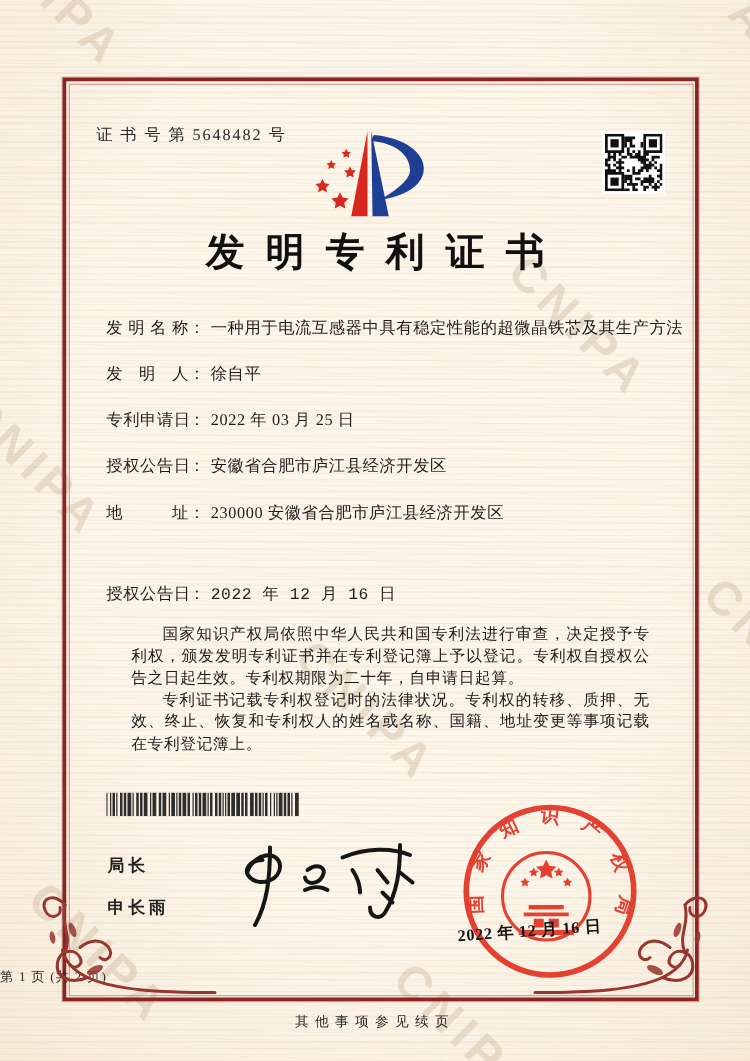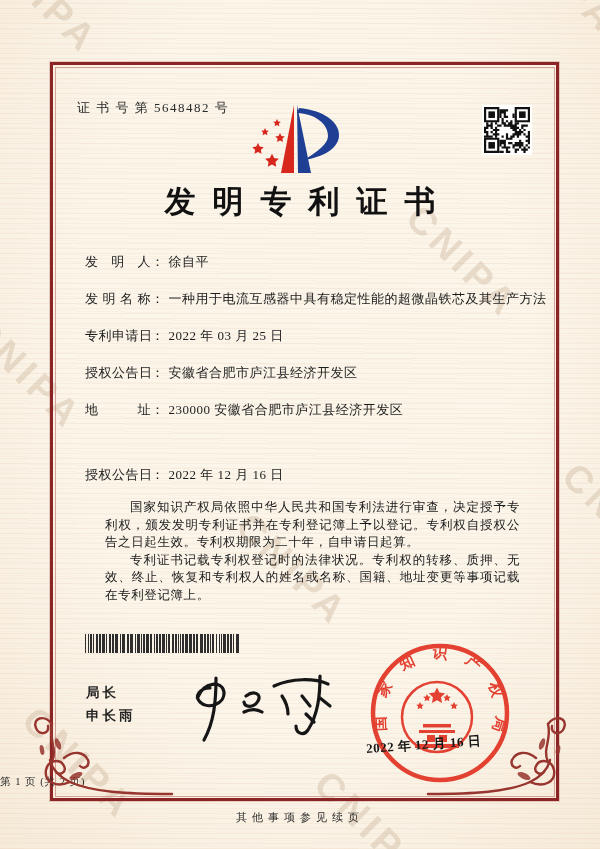--- a/index.html
+++ b/index.html
@@ -16,27 +16,27 @@
   .frame::after{content:"";position:absolute;inset:1.5px;border:1px solid rgba(201,143,134,.8);pointer-events:none;}
   .certno{position:absolute;left:77px;top:99px;font-size:13px;letter-spacing:1.5px;color:#2a2a2a;z-index:2;}
   .logo{position:absolute;left:225px;top:96px;width:150px;height:88px;z-index:2;}
   .qr{position:absolute;left:482px;top:105px;width:46px;height:46px;z-index:2;background:#fff;padding:2px;}
   .title{position:absolute;left:0;right:0;top:181px;margin:0;text-align:center;font-size:31px;font-weight:bold;
       color:#111;letter-spacing:17px;text-indent:17px;z-index:2;}
   .fields{position:absolute;left:85px;top:253px;right:80px;z-index:2;}
   .frow{height:37px;font-size:13px;color:#1d1d1d;letter-spacing:.5px;white-space:nowrap;}
   .flabel{display:inline-block;width:66px;text-align:justify;text-align-last:justify;vertical-align:top;}
   .colon{display:inline-block;margin-right:4px;}
-  .grant{position:absolute;left:85px;top:466px;right:60px;font-size:13px;color:#1d1d1d;letter-spacing:.5px;white-space:nowrap;z-index:2;}
+  .grant{position:absolute;left:85px;top:466px;right:60px;font-size:13px;color:#1d1d1d;letter-spacing:.5px;white-space:nowrap;z-index:2;font-family:Liberation Mono, monospace;}
   .grant-right{position:absolute;left:222px;top:0;}
   .paras{position:absolute;left:85px;right:80px;top:499px;z-index:2;margin-left:20px;}
   .paras p{margin:0;font-size:12.5px;line-height:17.6px;color:#1b1b1b;text-align:justify;text-indent:2em;letter-spacing:.6px;}
   .barcode{position:absolute;left:85px;top:634px;width:156px;height:19px;z-index:2;}
   .officer{position:absolute;left:86px;top:684px;z-index:2;font-size:13.5px;font-weight:600;color:#222;letter-spacing:3px;}
-  .officer div{margin-bottom:5px;}
+  .officer div{margin-bottom:15px;}
   .sig{position:absolute;left:170px;top:652px;width:180px;height:95px;z-index:3;}
   .seal{position:absolute;left:358px;top:640px;width:164px;height:150px;z-index:3;opacity:.93;}
   .seal-date{position:absolute;left:366px;top:734px;width:170px;font-size:13px;font-weight:bold;color:#151515;
       letter-spacing:.5px;transform:rotate(-4deg);z-index:4;white-space:nowrap;}
   .pageno{position:absolute;left:0;right:0;top:775px;text-align:left;font-size:10.5px;color:#2a2a2a;letter-spacing:1px;z-index:2;}
   .note{position:absolute;left:0;right:0;top:810px;text-align:center;font-size:11px;color:#2a2a2a;letter-spacing:5px;z-index:2;}
   .orn{position:absolute;top:710px;width:145px;height:88px;z-index:3;}
   .orn.left{left:30px;}
   .orn.right{left:425px;transform:scaleX(-1);}
 </style>
@@ -81,24 +81,24 @@
       <path d="M0,28h14v14h-14z M2,30v10h10v-10z" fill-rule="evenodd"></path>
       <rect x="4" y="32" width="6" height="6"></rect>
     </g>
     <path class="modules" fill="#111" d="M14,2h2v2h-2zM16,2h2v2h-2zM18,2h2v2h-2zM20,2h2v2h-2zM14,4h2v2h-2zM16,4h2v2h-2zM18,4h2v2h-2zM14,6h2v2h-2zM18,6h2v2h-2zM26,6h2v2h-2zM14,8h2v2h-2zM18,8h2v2h-2zM20,8h2v2h-2zM26,8h2v2h-2zM16,10h2v2h-2zM16,12h2v2h-2zM20,12h2v2h-2zM24,12h2v2h-2zM2,14h2v2h-2zM6,14h2v2h-2zM10,14h2v2h-2zM16,14h2v2h-2zM18,14h2v2h-2zM22,14h2v2h-2zM24,14h2v2h-2zM28,14h2v2h-2zM30,14h2v2h-2zM2,16h2v2h-2zM4,16h2v2h-2zM6,16h2v2h-2zM12,16h2v2h-2zM14,16h2v2h-2zM18,16h2v2h-2zM20,16h2v2h-2zM22,16h2v2h-2zM24,16h2v2h-2zM26,16h2v2h-2zM28,16h2v2h-2zM34,16h2v2h-2zM36,16h2v2h-2zM38,16h2v2h-2zM0,18h2v2h-2zM2,18h2v2h-2zM6,18h2v2h-2zM10,18h2v2h-2zM24,18h2v2h-2zM26,18h2v2h-2zM28,18h2v2h-2zM30,18h2v2h-2zM34,18h2v2h-2zM0,20h2v2h-2zM8,20h2v2h-2zM10,20h2v2h-2zM12,20h2v2h-2zM26,20h2v2h-2zM28,20h2v2h-2zM32,20h2v2h-2zM36,20h2v2h-2zM0,22h2v2h-2zM2,22h2v2h-2zM6,22h2v2h-2zM10,22h2v2h-2zM28,22h2v2h-2zM30,22h2v2h-2zM32,22h2v2h-2zM34,22h2v2h-2zM40,22h2v2h-2zM2,24h2v2h-2zM8,24h2v2h-2zM10,24h2v2h-2zM12,24h2v2h-2zM20,24h2v2h-2zM26,24h2v2h-2zM28,24h2v2h-2zM30,24h2v2h-2zM32,24h2v2h-2zM36,24h2v2h-2zM40,24h2v2h-2zM0,26h2v2h-2zM2,26h2v2h-2zM4,26h2v2h-2zM6,26h2v2h-2zM10,26h2v2h-2zM16,26h2v2h-2zM20,26h2v2h-2zM24,26h2v2h-2zM26,26h2v2h-2zM30,26h2v2h-2zM38,26h2v2h-2zM40,26h2v2h-2zM20,28h2v2h-2zM22,28h2v2h-2zM24,28h2v2h-2zM40,28h2v2h-2zM14,30h2v2h-2zM16,30h2v2h-2zM18,30h2v2h-2zM32,30h2v2h-2zM38,30h2v2h-2zM40,30h2v2h-2zM14,32h2v2h-2zM16,32h2v2h-2zM18,32h2v2h-2zM22,32h2v2h-2zM24,32h2v2h-2zM28,32h2v2h-2zM30,32h2v2h-2zM32,32h2v2h-2zM34,32h2v2h-2zM40,32h2v2h-2zM14,34h2v2h-2zM18,34h2v2h-2zM26,34h2v2h-2zM28,34h2v2h-2zM30,34h2v2h-2zM32,34h2v2h-2zM34,34h2v2h-2zM38,34h2v2h-2zM16,36h2v2h-2zM18,36h2v2h-2zM20,36h2v2h-2zM22,36h2v2h-2zM26,36h2v2h-2zM32,36h2v2h-2zM36,36h2v2h-2zM40,36h2v2h-2zM20,38h2v2h-2zM28,38h2v2h-2zM30,38h2v2h-2zM34,38h2v2h-2zM36,38h2v2h-2zM38,38h2v2h-2zM14,40h2v2h-2zM16,40h2v2h-2zM20,40h2v2h-2zM22,40h2v2h-2zM28,40h2v2h-2zM36,40h2v2h-2z"></path>
   </svg>
 
   <h1 class="title">发明专利证书</h1>
 
   <div class="fields">
     <div class="frow">
+      <span class="flabel">发明名称</span><span class="colon">：</span><span class="fval">一种用于电流互感器中具有稳定性能的超微晶铁芯及其生产方法</span>
+    </div>
+    <div class="frow">
       <span class="flabel">发明人</span><span class="colon">：</span><span class="fval">徐自平</span>
-    </div>
-    <div class="frow">
-      <span class="flabel">发明名称</span><span class="colon">：</span><span class="fval">一种用于电流互感器中具有稳定性能的超微晶铁芯及其生产方法</span>
     </div>
     <div class="frow">
       <span class="flabel">专利申请日</span><span class="colon">：</span><span class="fval">2022 年 03 月 25 日</span>
     </div>
     <div class="frow">
       <span class="flabel">授权公告日</span><span class="colon">：</span><span class="fval">安徽省合肥市庐江县经济开发区</span>
     </div>
     <div class="frow">
       <span class="flabel">地址</span><span class="colon">：</span><span class="fval">230000 安徽省合肥市庐江县经济开发区</span>
     </div>

